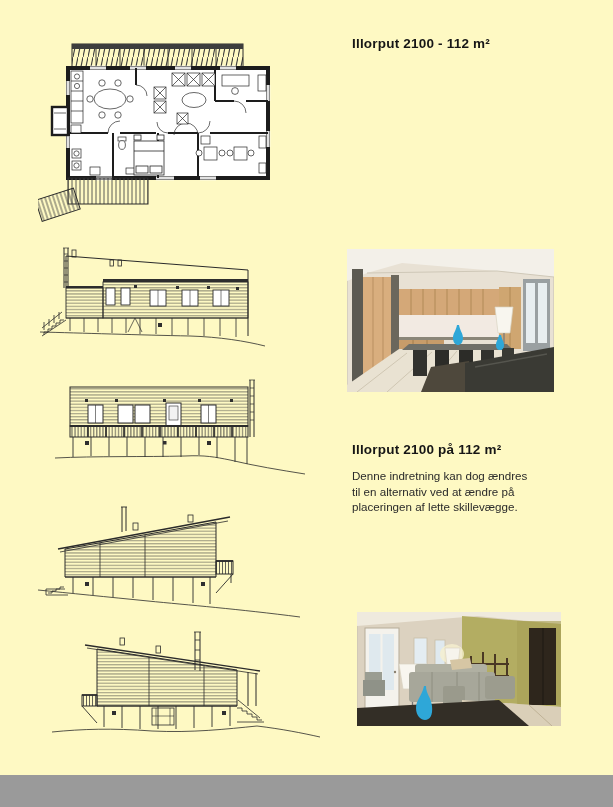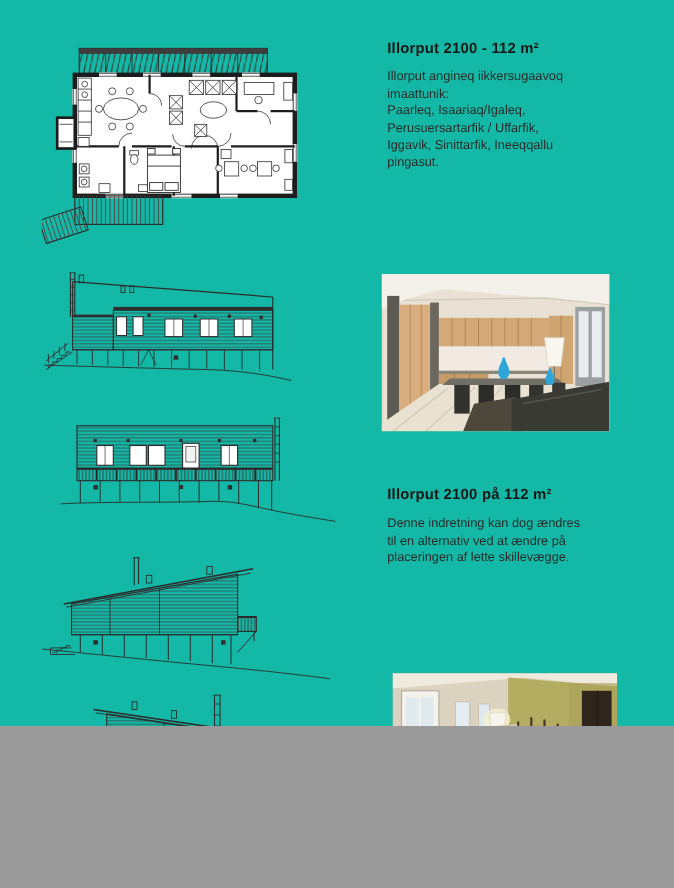--- a/index.html
+++ b/index.html
@@ -1,17 +1,17 @@
 <!DOCTYPE html>
 <html><head>
 <meta charset="utf-8">
 <style>
   html,body{margin:0;padding:0;background:#9a9a9a;}
   .page{
-    position:relative;width:613px;height:660px;background:#14b8a6;
+    position:relative;width:613px;height:775px;background:#fef9c3;
     margin:0 auto;overflow:hidden;
     font-family:"Liberation Sans","DejaVu Sans",sans-serif;color:#1f1f1f;
   }
   .abs{position:absolute;}
   .textcol .heading{font-size:13.5px;font-weight:700;letter-spacing:.2px;margin:0 0 11px 0;color:#161616;}
   .textcol .para{font-size:11.6px;line-height:15.6px;white-space:pre-line;margin:0 0 16px 0;color:#2a2a2a;}
   figure{margin:0;}
   svg{display:block;}
 </style>
 </head>
@@ -140,26 +140,20 @@
         <rect x="30" y="145" width="80" height="26" fill="url(#fpPlank)" stroke="#2b2b2b" stroke-width="1"></rect>
         <g transform="rotate(-18 22 172)">
           <rect x="0" y="160" width="40" height="22" fill="url(#fpPlank)" stroke="#2b2b2b" stroke-width="1"></rect>
         </g>
       </g>
     </svg>
   </figure>
 
   <div class="abs textcol" style="left:352px;top:36px;width:195px;">
     <div class="heading">Illorput 2100 - 112 m²</div>
-    <p class="para">Illorput angineq iikkersugaavoq
-imaattunik:
-Paarleq, Isaariaq/Igaleq,
-Perusuersartarfik / Uffarfik,
-Iggavik, Sinittarfik, Ineeqqallu
-pingasut.</p>
   </div>
 
   <figure class="abs" style="left:40px;top:246px;">
     <svg width="225" height="108" viewBox="0 0 225 108">
       <defs>
         <pattern id="sid1" width="6" height="3.1" patternUnits="userSpaceOnUse">
           <path d="M0 1.5 H6" stroke="#3a3a3a" stroke-width="0.65"></path>
         </pattern>
       </defs>
       <g stroke="#2b2b2b" fill="none">

